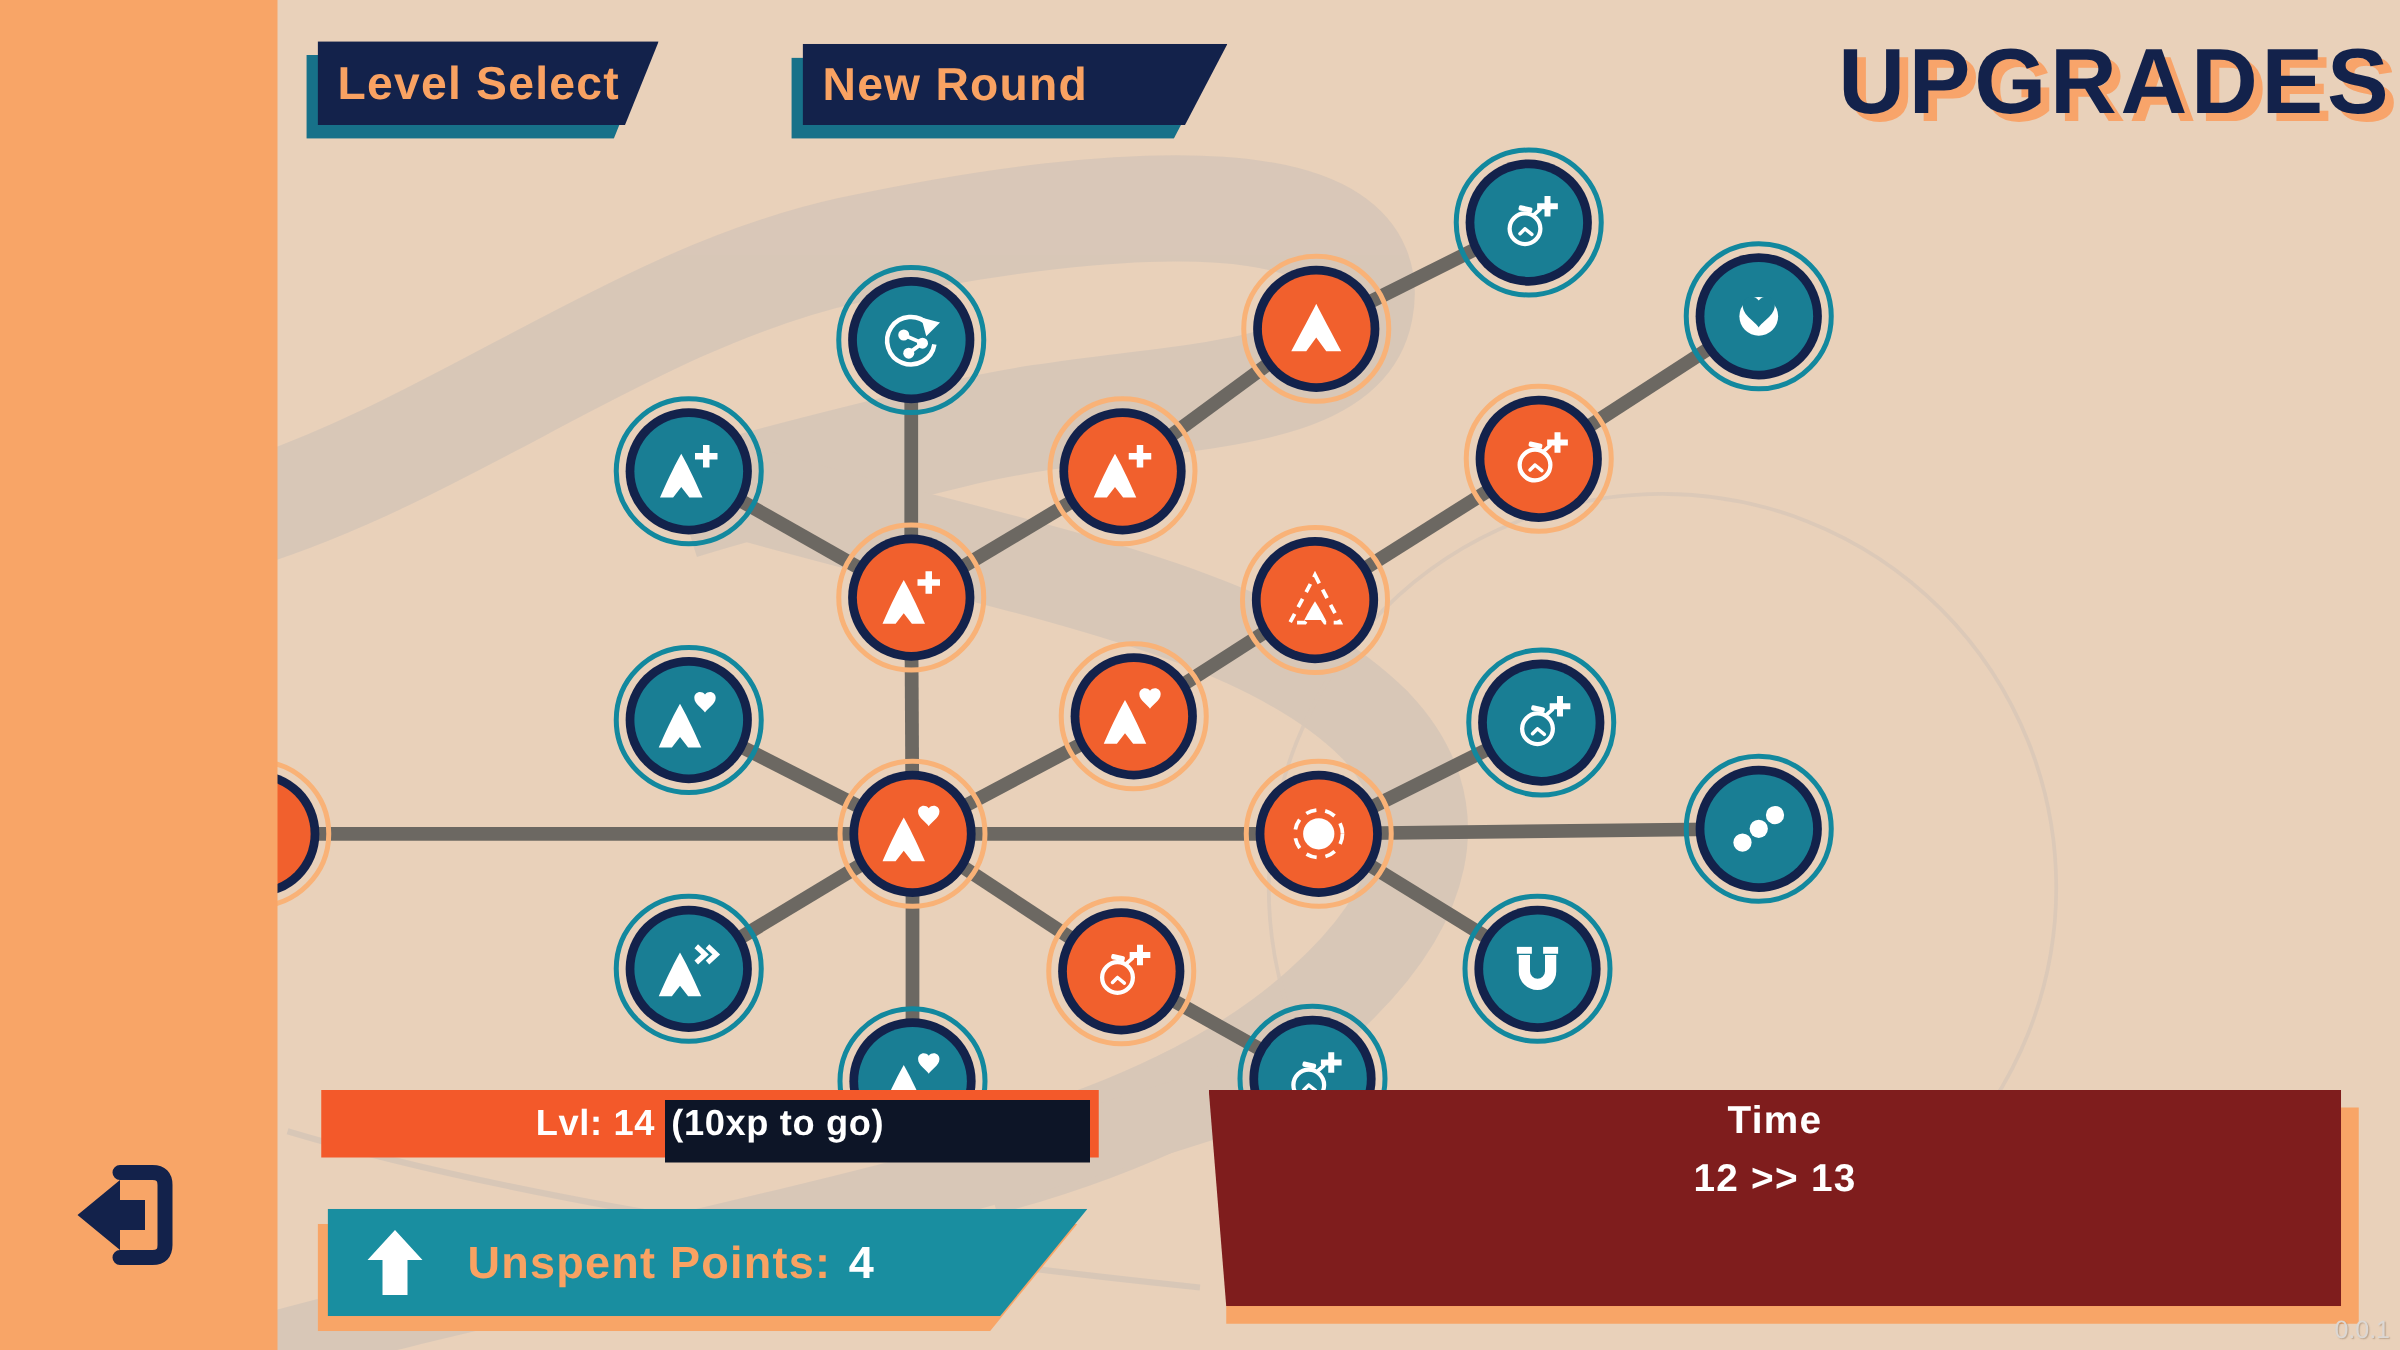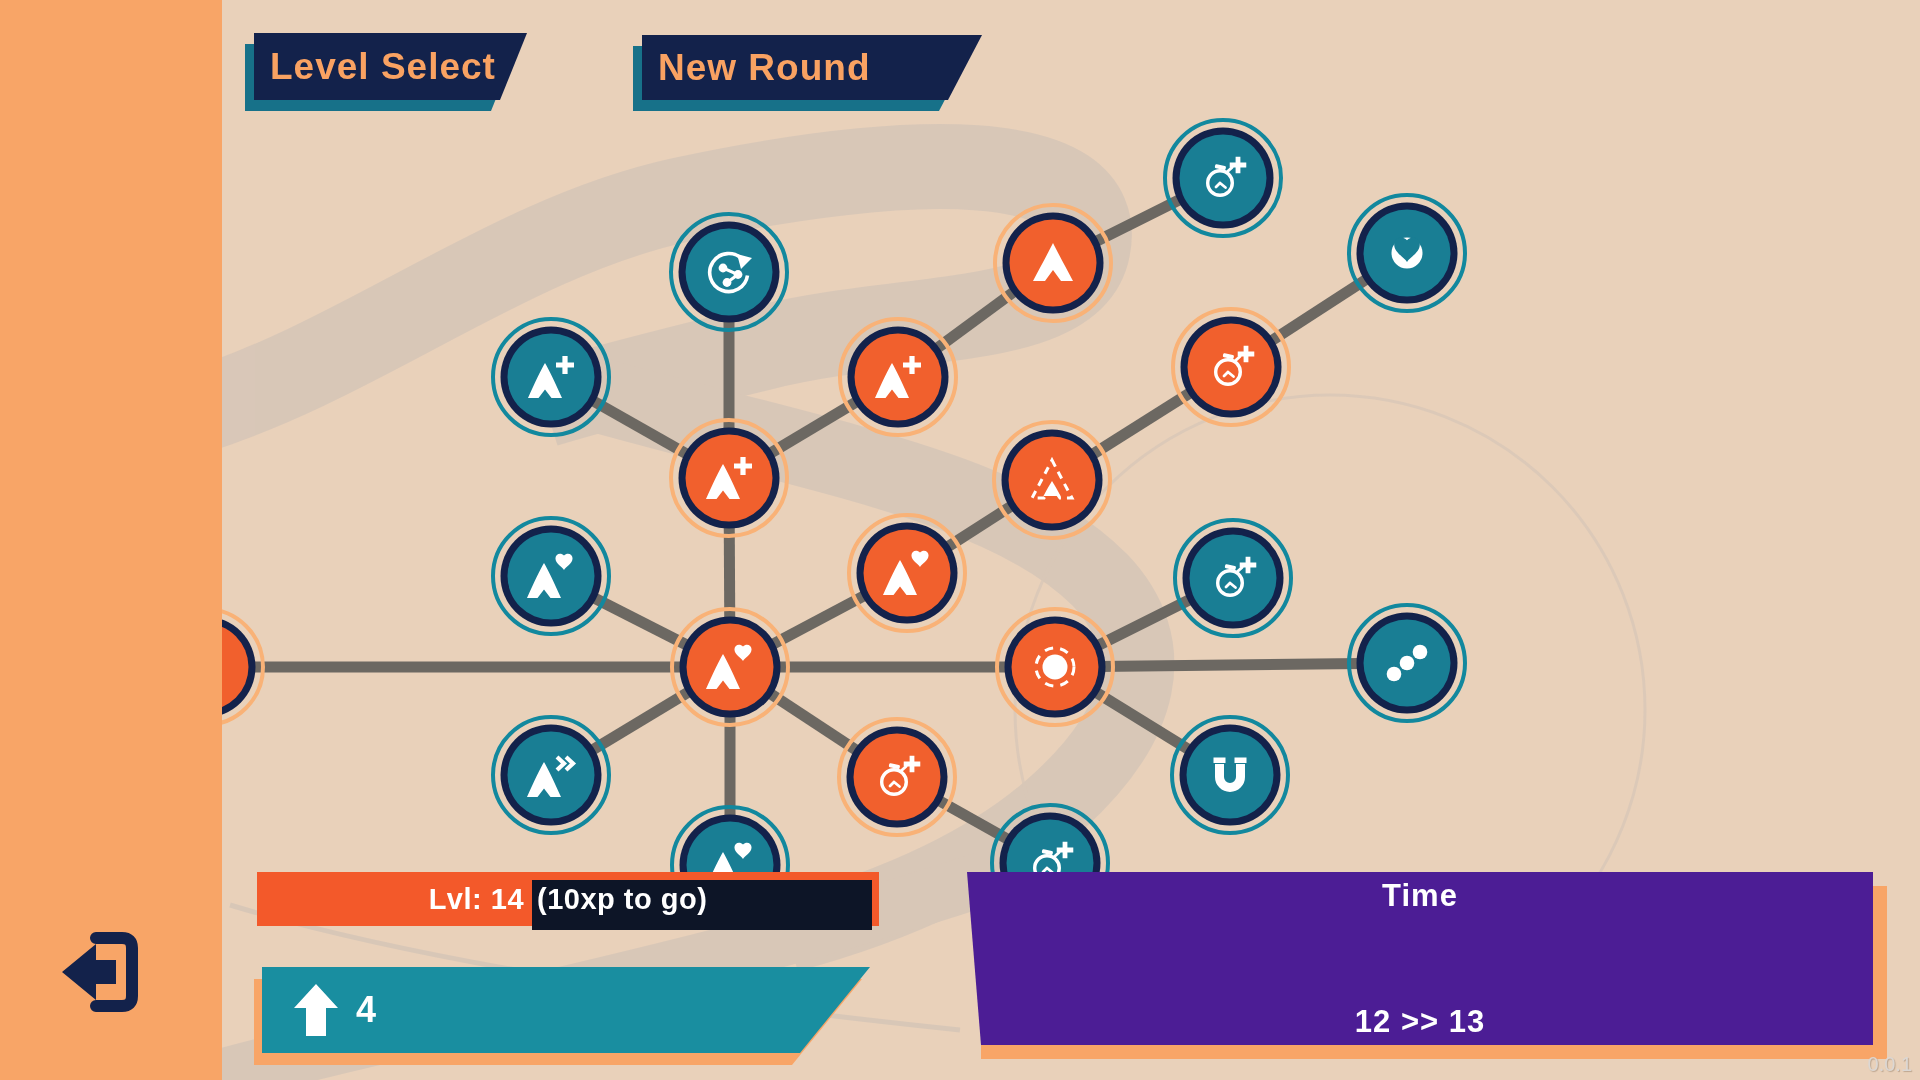--- a/index.html
+++ b/index.html
@@ -37,23 +37,23 @@
                    clip-path:polygon(0 0,100% 0,calc(100% - 70px) 100%,0 100%);}
   #unspent .face{position:absolute;left:8px;top:0;width:608px;height:86px;background:#198ea0;
                  clip-path:polygon(0 0,100% 0,calc(100% - 70px) 100%,0 100%);
                  display:flex;align-items:center;padding-left:28px;box-sizing:border-box;}
   #unspent .label{color:#f9a262;font-size:36px;font-weight:bold;letter-spacing:1px;margin-left:32px;}
   #unspent .value{color:#ffffff;font-size:36px;font-weight:bold;margin-left:14px;}
 
   
   #tooltip{position:absolute;left:967px;top:872px;width:920px;height:190px;}
   #tooltip .shadow{position:absolute;left:14px;top:14px;width:906px;height:173px;background:#f8a567;}
-  #tooltip .face{position:absolute;left:0;top:0;width:906px;height:173px;background:#4c1d95;
+  #tooltip .face{position:absolute;left:0;top:0;width:906px;height:173px;background:#7f1d1d;
                  clip-path:polygon(0 0,100% 0,100% 100%,14px 100%);
-                 display:flex;flex-direction:column;align-items:center;justify-content:space-between;
+                 display:flex;flex-direction:column;align-items:center;justify-content:flex-start;
                  color:#ffffff;font-weight:bold;font-size:31px;letter-spacing:1px;line-height:47px;}
 
   #version{position:absolute;right:8px;bottom:4px;color:#dcd7d3;font-size:20px;text-shadow:1px 1px 1px rgba(60,40,20,.25);}
 </style>
 </head>
 <body>
 
 <div id="stage">
 
   <svg id="tree-svg" viewBox="0 0 1920 1080">
@@ -326,35 +326,37 @@
     </div>
   </div>
 
   <div class="btn slant34" id="btn-new-round">
     <div class="shadow"></div>
     <div class="face">
       <span>New Round</span>
     </div>
   </div>
 
+  <div id="page-title">UPGRADES</div>
 
   <div id="xp-bar">
     <div id="xp-remaining"></div>
     <div id="xp-text">
       <span class="lvl">Lvl: 14</span>
       <span class="togo">(10xp to go)</span>
     </div>
   </div>
 
   <div id="unspent">
     <div class="shadow"></div>
     <div class="face">
       <svg width="52" height="56" viewBox="0 0 52 56">
         <path d="M26,2 L48,26 L36,26 L36,54 L16,54 L16,26 L4,26 Z" fill="#ffffff"></path>
       </svg>
+      <span class="label">Unspent Points:</span>
       <span class="value">4</span>
     </div>
   </div>
 
   <div id="tooltip">
     <div class="shadow"></div>
     <div class="face">
       <div>Time</div>
       <div>12 &gt;&gt; 13</div>
     </div>

